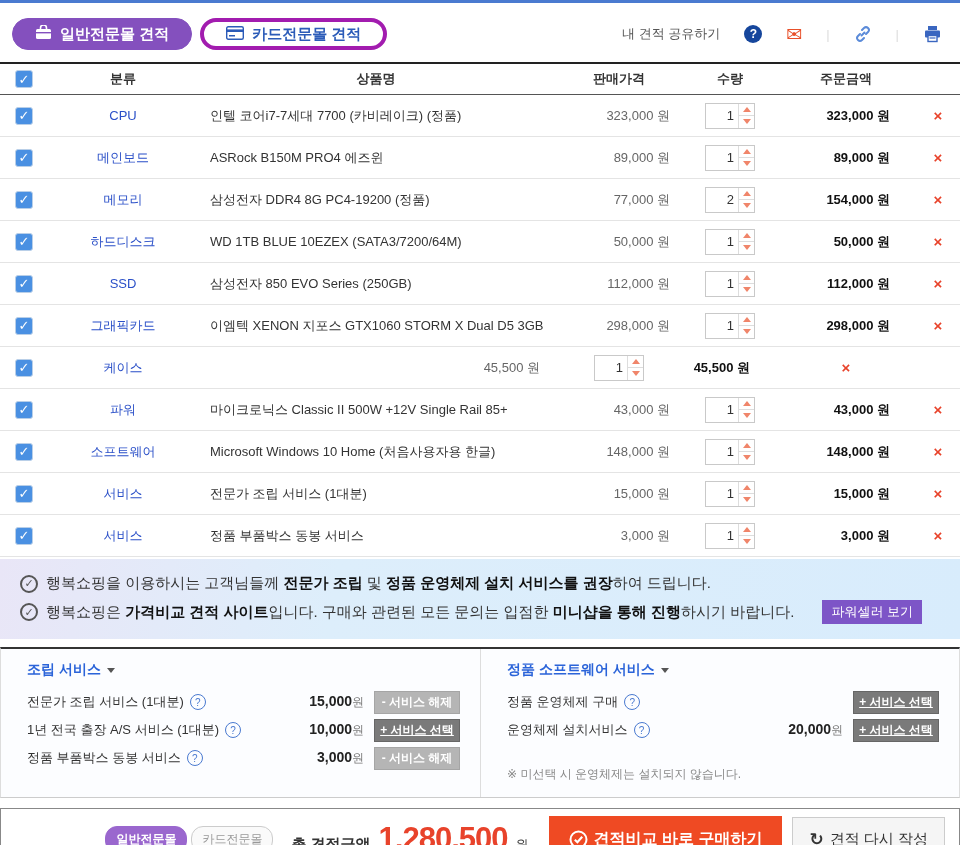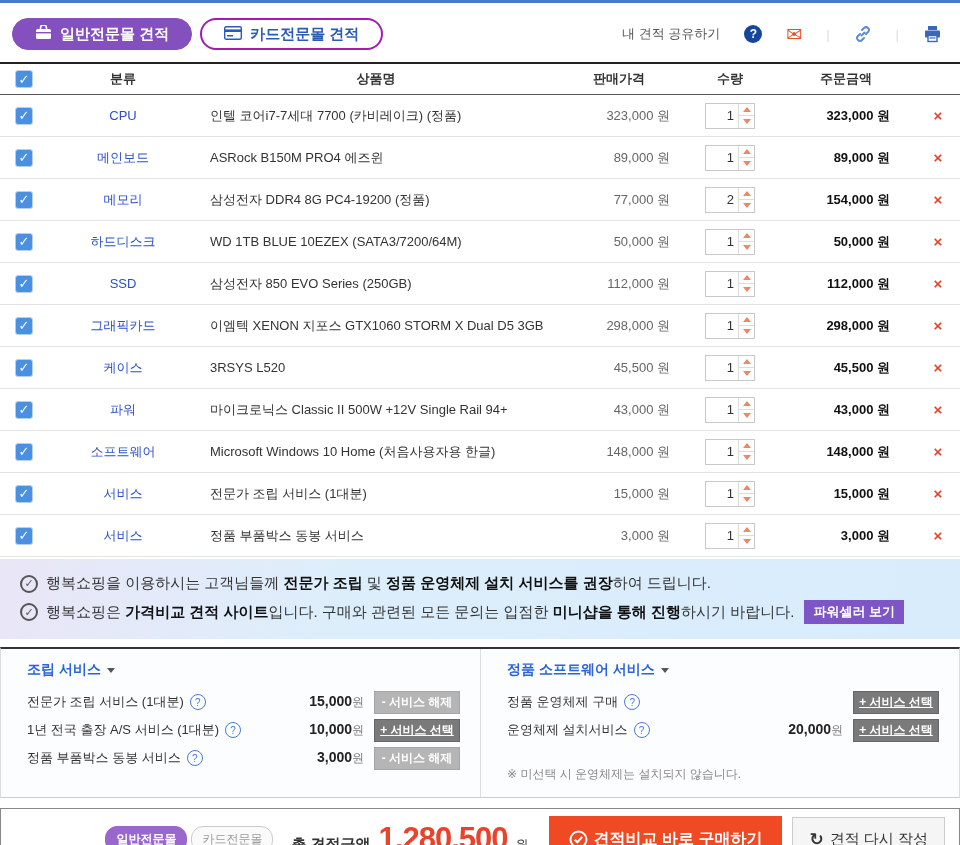--- a/index.html
+++ b/index.html
@@ -4,21 +4,21 @@
 <style>
   * { margin:0; padding:0; box-sizing:border-box; }
   html,body { width:960px; background:#fff; font-family:"Liberation Sans","DejaVu Sans",sans-serif; color:#333; }
   .page { width:960px; height:845px; position:relative; background:#fff; overflow:hidden; }
   .topline { height:3px; background:#4a7ad0; width:100%; }
 
   
   .tabbar { display:flex; align-items:center; padding:15px 12px 12px 12px; }
   .tab { height:32px; border-radius:19px; display:flex; align-items:center; gap:8px; padding:0 22px; font-size:15px; font-weight:bold; cursor:pointer; }
   .tab-active { background:#8450be; color:#fff; border:1px solid #8450be; }
-  .tab-inactive { background:#fff; color:#2b5bb8; border:2px solid #a21caf; margin-left:8px; }
+  .tab-inactive { background:#fff; color:#2b5bb8; border:4px solid #a21caf; margin-left:8px; }
   .share { margin-left:auto; display:flex; align-items:center; gap:24px; font-size:13px; color:#555; padding-right:6px; }
   .qbadge { width:18px; height:18px; border-radius:50%; background:#16469c; color:#fff; font-size:12px; font-weight:bold; display:flex; align-items:center; justify-content:center; cursor:pointer; }
   .mailicon { color:#e8502a; font-size:19px; cursor:pointer; line-height:1; }
   .sep { color:#ddd; font-size:13px; }
   .svgicon { cursor:pointer; display:flex; align-items:center; }
 
   
   .tbl { border-top:2px solid #222; }
   .trow { display:grid; grid-template-columns:48px 150px 1fr 130px 92px 140px 44px; align-items:center; height:42px; border-bottom:1px solid #e4e4e4; }
   .thead { height:31px; border-bottom:1px solid #555; font-weight:bold; font-size:13px; }
@@ -36,21 +36,21 @@
   .spin-up, .spin-dn { flex:1; display:flex; align-items:center; justify-content:center; cursor:pointer; }
   .spin-up { border-bottom:1px solid #ddd; }
   .tri-up { width:0; height:0; border-left:4px solid transparent; border-right:4px solid transparent; border-bottom:5px solid #f0856a; }
   .tri-dn { width:0; height:0; border-left:4px solid transparent; border-right:4px solid transparent; border-top:5px solid #f0856a; }
 
   
   .notice { height:80px; margin-top:2px; background:linear-gradient(100deg,#e9e6f7 0%,#ddeefb 35%,#d8ecfc 100%); display:flex; flex-direction:column; justify-content:center; gap:7px; padding-left:20px; }
   .nline { display:flex; align-items:center; gap:8px; font-size:15px; color:#333; }
   .ncheck { width:18px; height:18px; border:2px solid #555; border-radius:50%; color:#555; font-size:11px; display:flex; align-items:center; justify-content:center; flex-shrink:0; }
   .nline b { color:#111; }
-  .seller-btn { margin-left:2px; background:#7d55c7; color:#fff; font-size:13px; font-weight:bold; padding:3px 9px; cursor:pointer; }
+  .seller-btn { margin-left:20px; background:#7d55c7; color:#fff; font-size:13px; font-weight:normal; padding:3px 9px; cursor:pointer; }
 
   
   .svcbox { margin-top:8px; border-top:2px solid #333; border-bottom:1px solid #ccc; border-left:1px solid #ddd; border-right:1px solid #ddd; background:#fcfdff; display:flex; }
   .svcpanel { width:50%; padding:12px 20px 14px 26px; }
   .svcpanel + .svcpanel { border-left:1px solid #ddd; }
   .svc-title { color:#2b64d9; font-weight:bold; font-size:14px; margin-bottom:9px; display:flex; align-items:center; gap:6px; }
   .svc-title .tri { width:0; height:0; border-left:4px solid transparent; border-right:4px solid transparent; border-top:5px solid #555; }
   .svc-item { display:flex; align-items:center; height:28px; font-size:13px; color:#333; }
   .helpq { width:16px; height:16px; border-radius:50%; border:1px solid #4a7ad0; color:#4a7ad0; font-size:10px; display:inline-flex; align-items:center; justify-content:center; margin-left:6px; cursor:pointer; }
   .svc-price { margin-left:auto; font-size:14px; font-weight:bold; color:#222; }
@@ -275,21 +275,20 @@
           </div>
         </div>
       <div class="c-total">298,000 원</div>
       <div class="c-del">×</div>
     </div>
     <div class="trow">
       <div class="c-cb">
           <span class="cb">✓</span>
         </div>
       <div class="c-cat">케이스</div>
-      <div class="c-prod">3RSYS L520</div>
       <div class="c-price">45,500 원</div>
       <div>
           <div class="spinner">
             <input value="1" style="">
             <div class="spin-btns">
               <span class="spin-up">
                 <span class="tri-up"></span>
               </span>
               <span class="spin-dn">
                 <span class="tri-dn"></span>
@@ -298,21 +297,21 @@
           </div>
         </div>
       <div class="c-total">45,500 원</div>
       <div class="c-del">×</div>
     </div>
     <div class="trow">
       <div class="c-cb">
           <span class="cb">✓</span>
         </div>
       <div class="c-cat">파워</div>
-      <div class="c-prod">마이크로닉스 Classic II 500W +12V Single Rail 94+</div>
+      <div class="c-prod">마이크로닉스 Classic II 500W +12V Single Rail 85+</div>
       <div class="c-price">43,000 원</div>
       <div>
           <div class="spinner">
             <input value="1" style="">
             <div class="spin-btns">
               <span class="spin-up">
                 <span class="tri-up"></span>
               </span>
               <span class="spin-dn">
                 <span class="tri-dn"></span>

